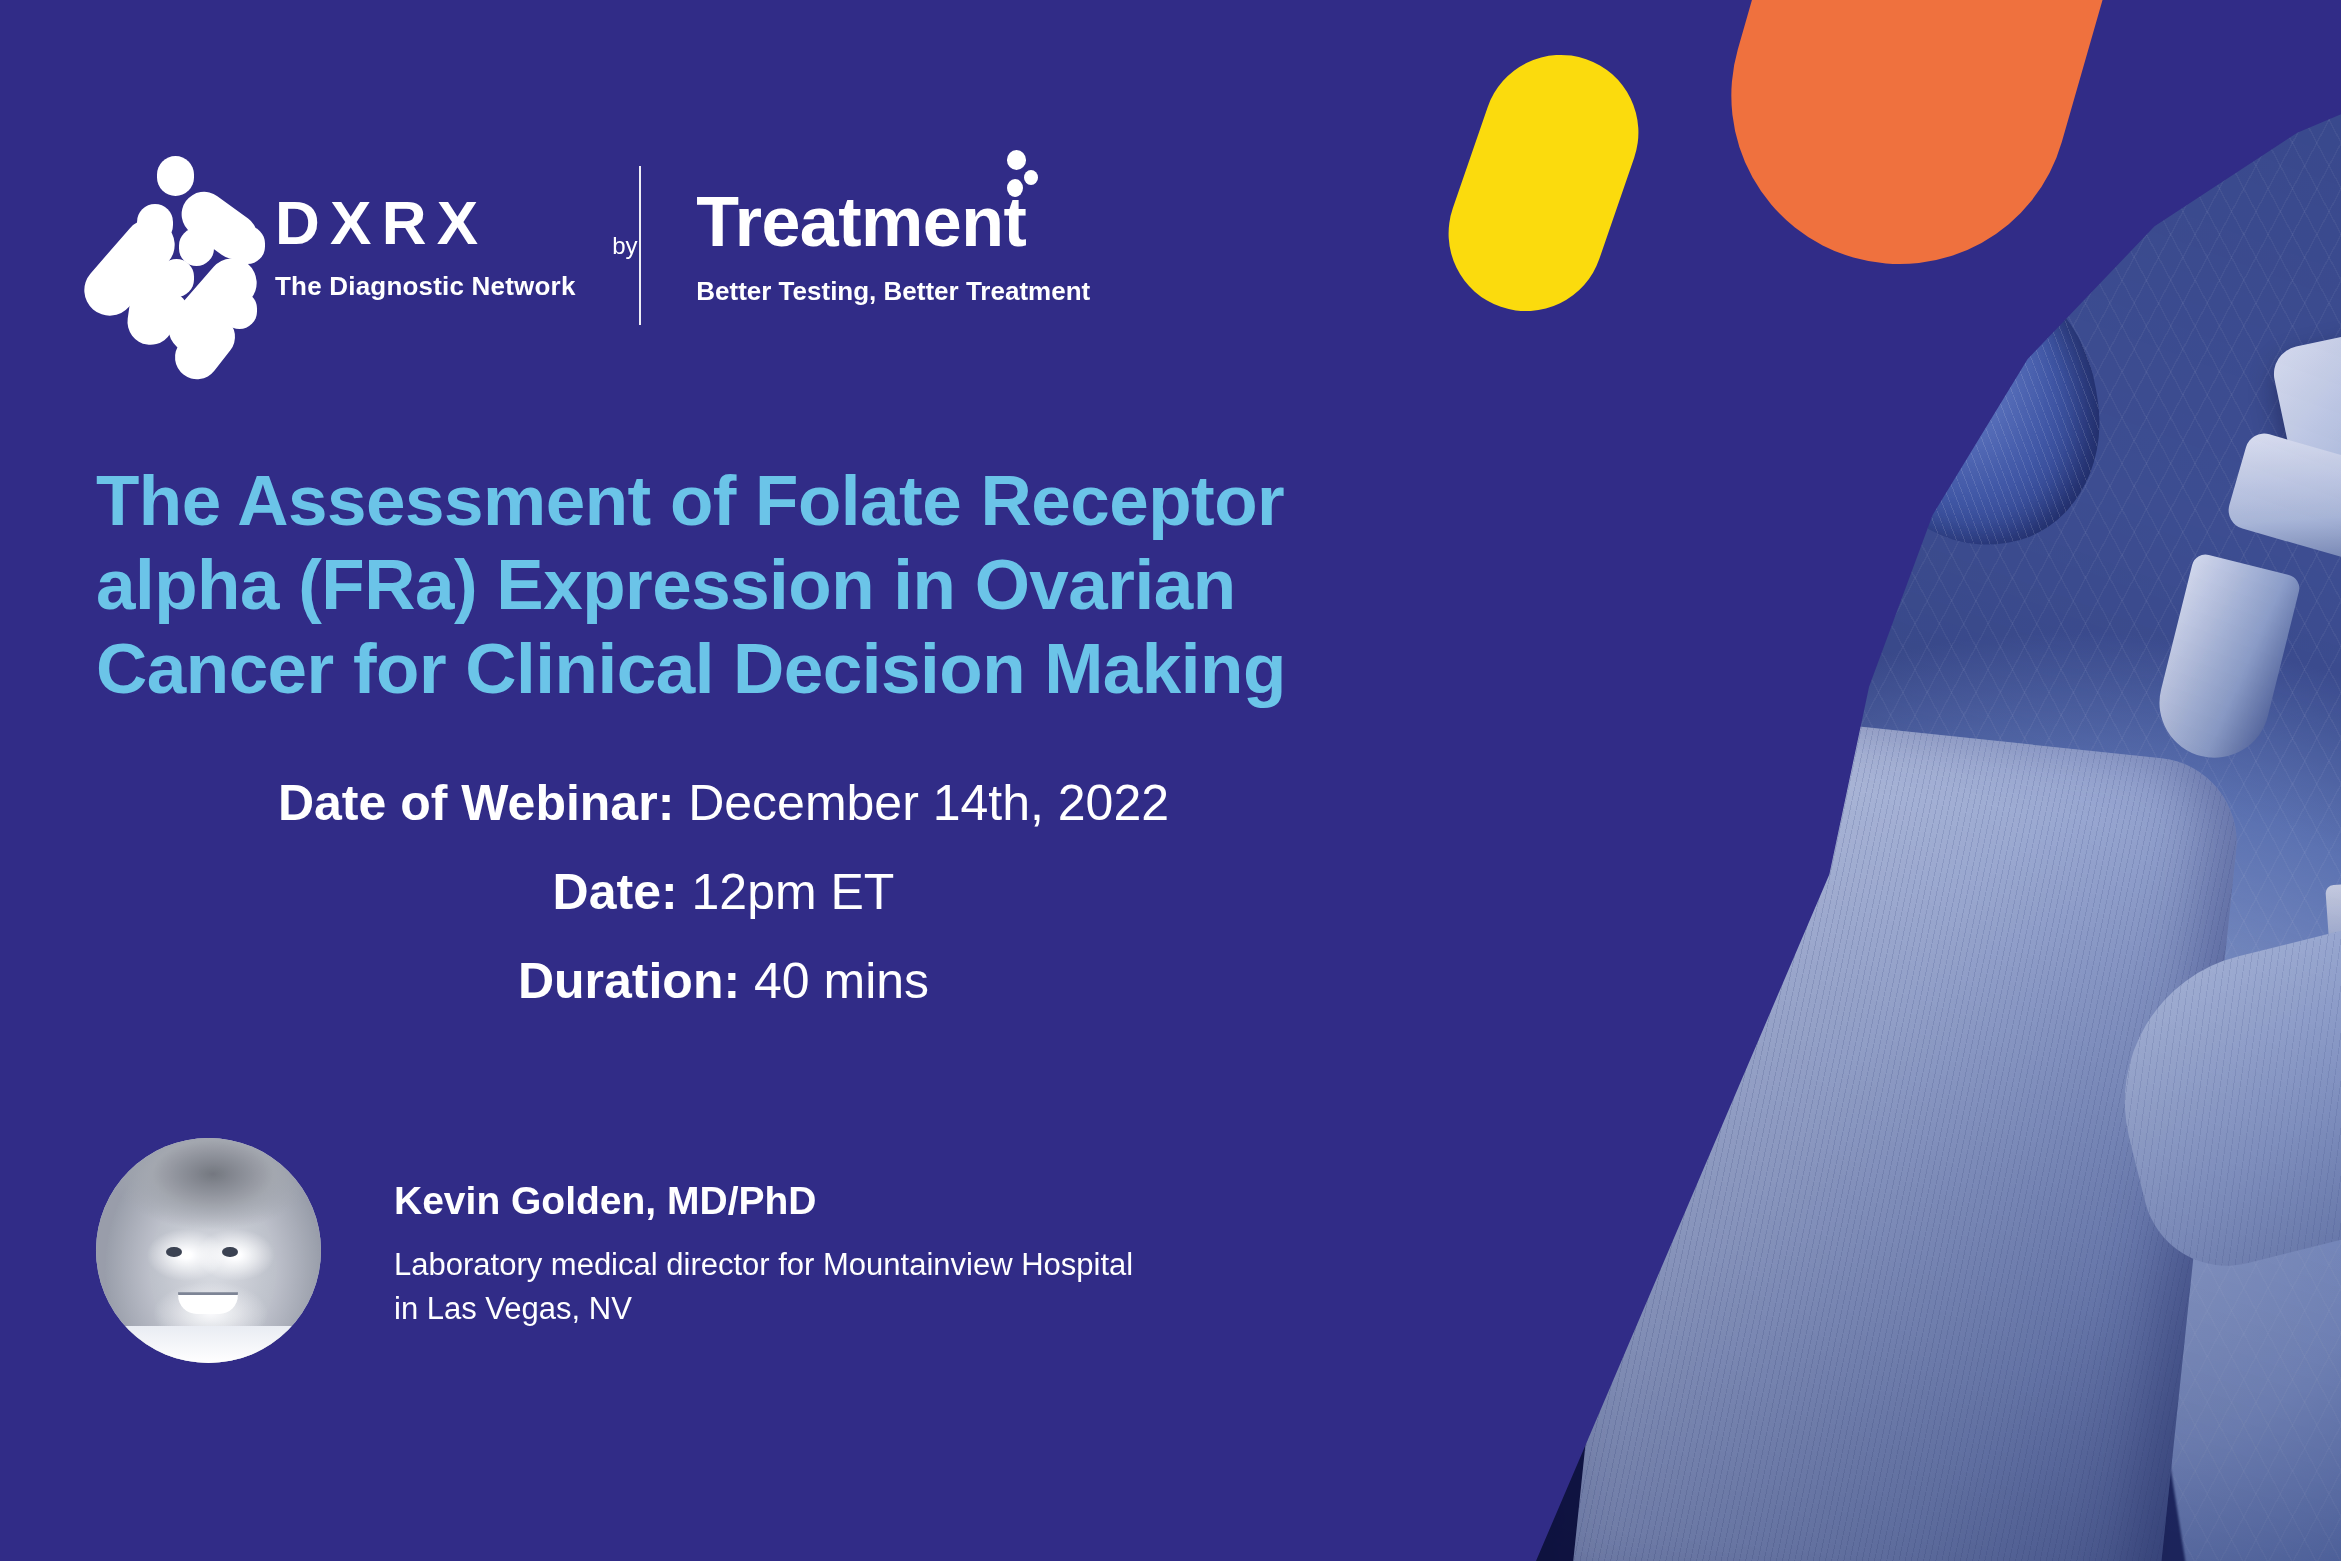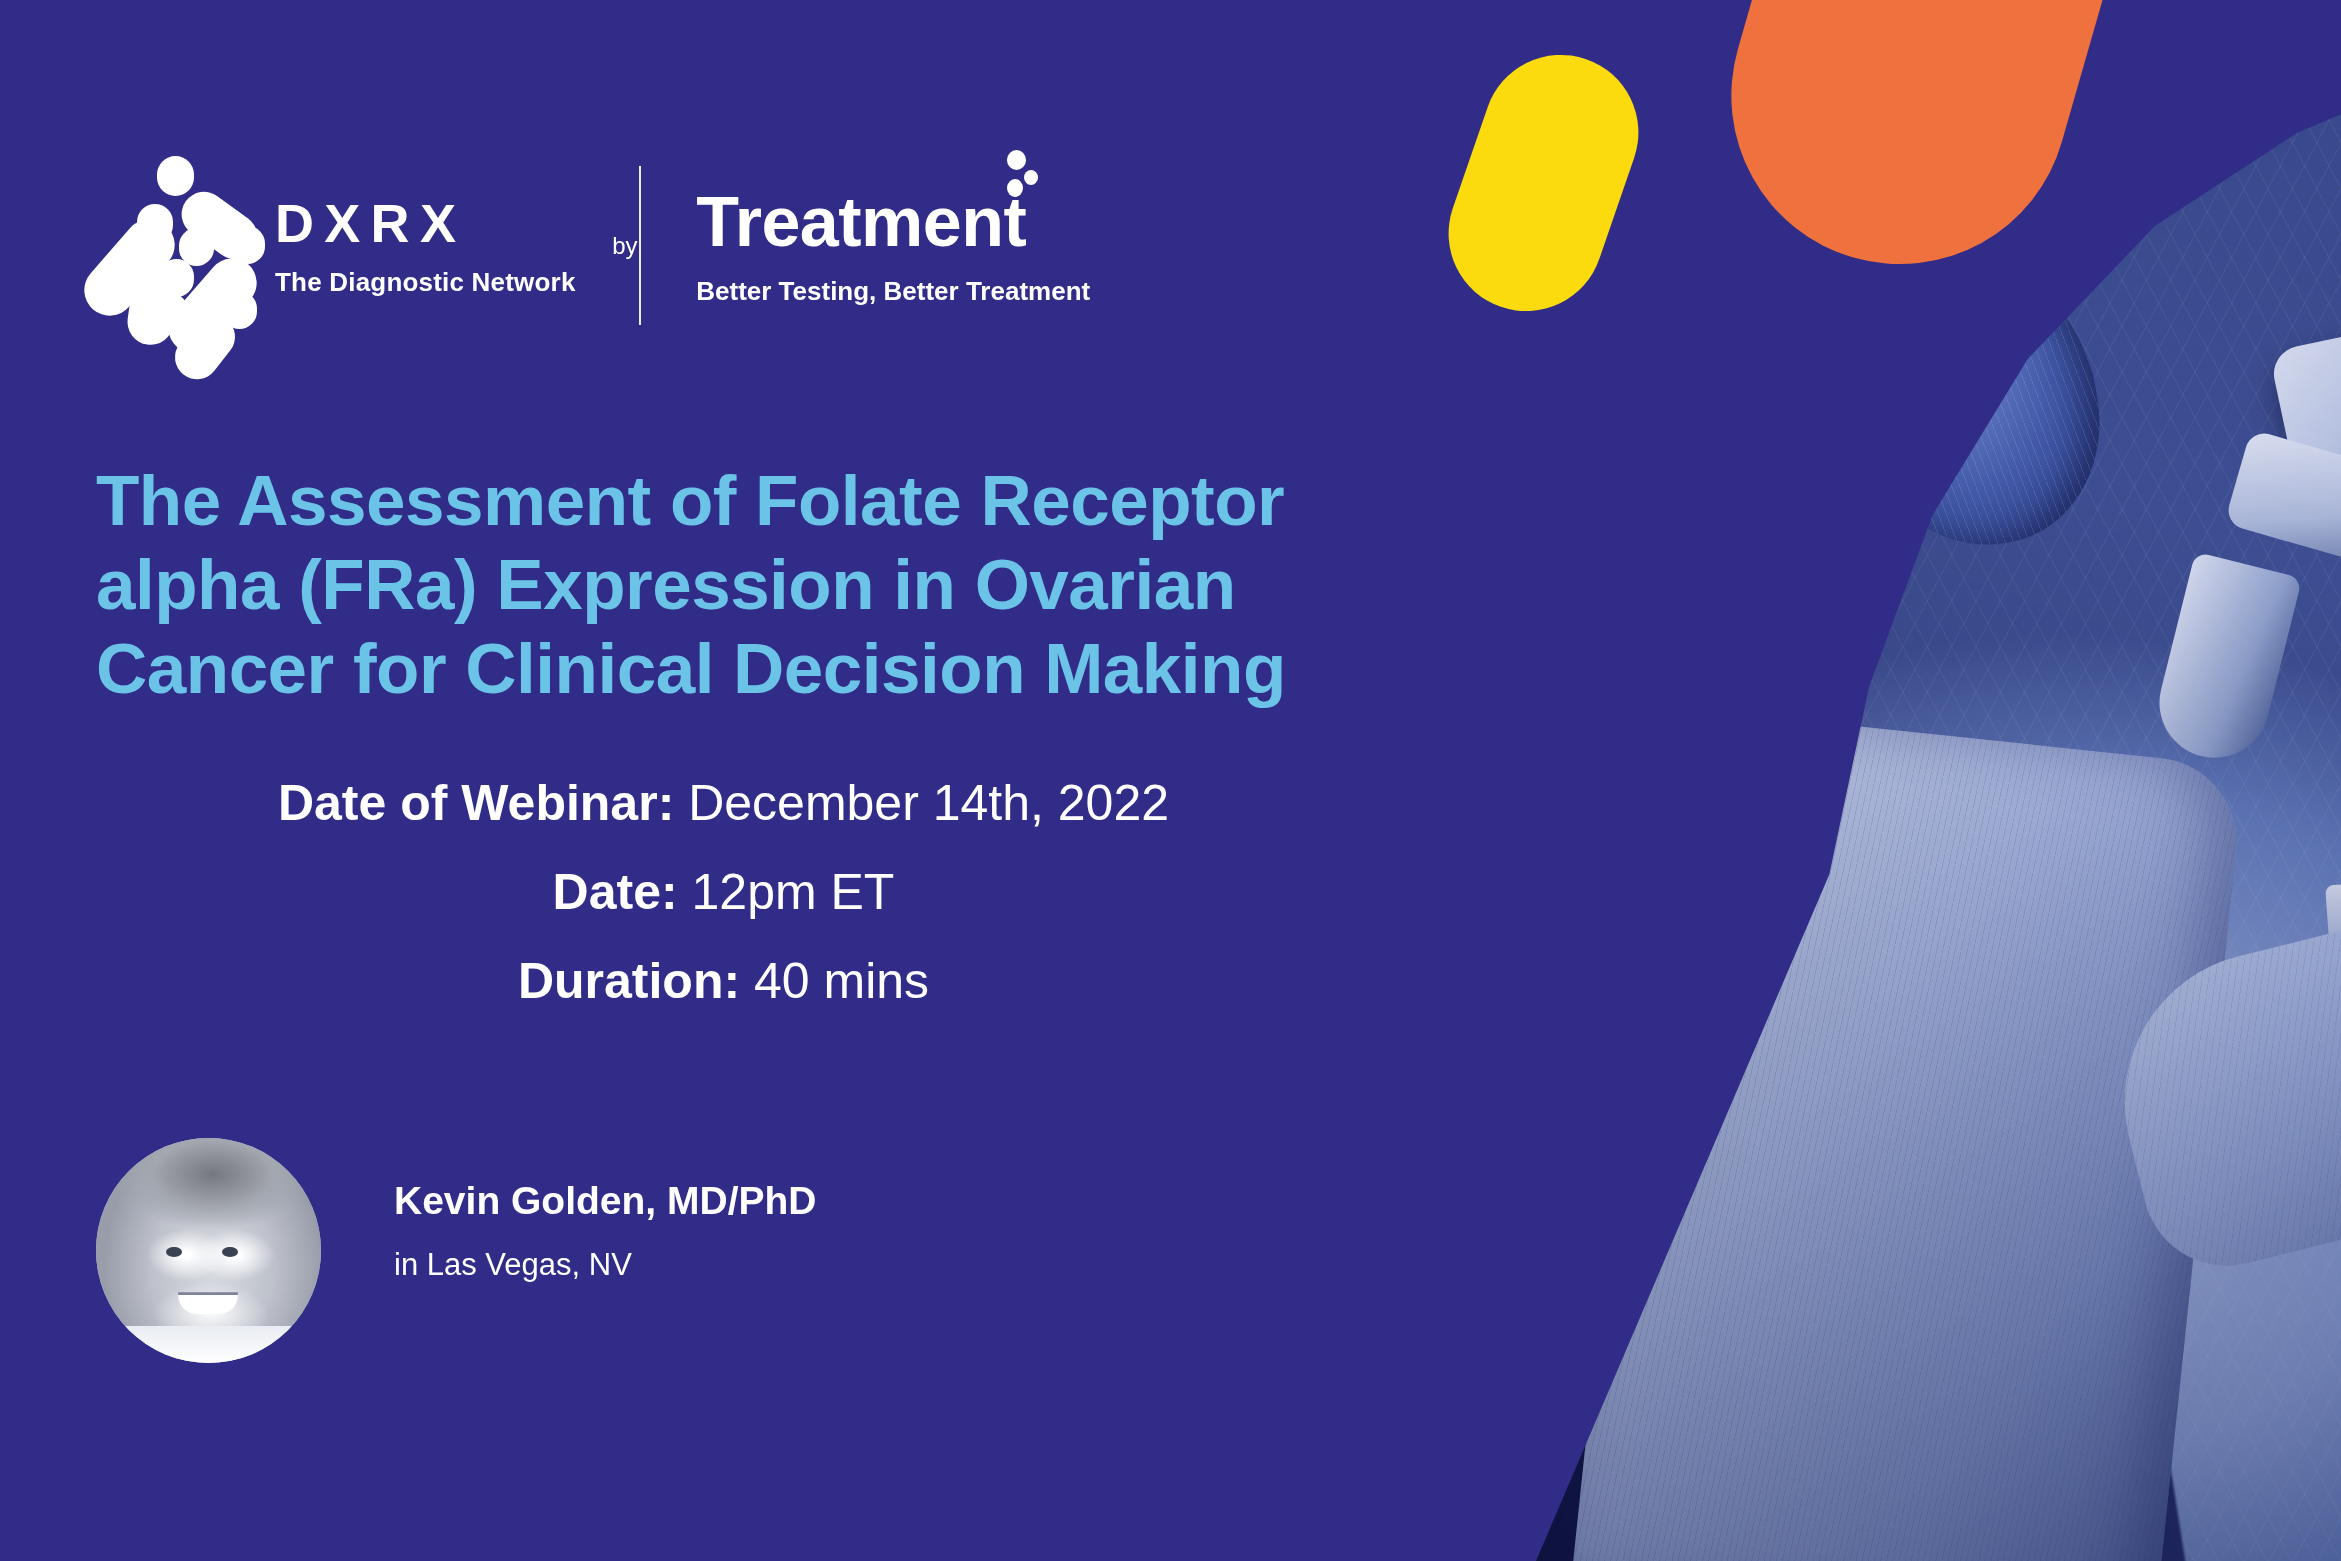--- a/index.html
+++ b/index.html
@@ -148,21 +148,21 @@
   
   .logo-lockup{
     position:absolute; left:96px; top:152px;
     display:flex; align-items:center;
   }
   .dxrx-mark{position:relative;width:155px;height:187px;flex:0 0 auto;}
   .dxrx-mark span{position:absolute;background:#fff;border-radius:468px;}
 
   .dxrx-text{margin-left:24px;display:flex;flex-direction:column;justify-content:center;}
   .dxrx-word{
-    color:#fff;font-size:54px;font-weight:bold;line-height:1;
+    color:#fff;font-size:62px;font-weight:bold;line-height:1;
     letter-spacing:10.3px;
   }
   .dxrx-tag{
     color:#fff;font-size:26px;font-weight:bold;line-height:1;
     margin-top:19px;letter-spacing:0.2px;
     text-align:left; padding-right:8.4px;
   }
 
   .divider{
     width:2.3px;height:159px;background:#fff;opacity:.92;
@@ -345,20 +345,21 @@
       <div class="avatar">
         <div class="avatar-face"></div>
         <div class="avatar-eye l"></div>
         <div class="avatar-eye r"></div>
         <div class="avatar-mouth"></div>
         <div class="avatar-shirt"></div>
       </div>
       <div class="speaker-text">
         <div class="speaker-name">Kevin Golden, MD/PhD</div>
         <div class="speaker-bio">
+          <div>Laboratory medical director for Mountainview Hospital</div>
           <div>in Las Vegas, NV</div>
         </div>
       </div>
     </div>
   </div>
 
 </div>
 
 
 </body></html>

